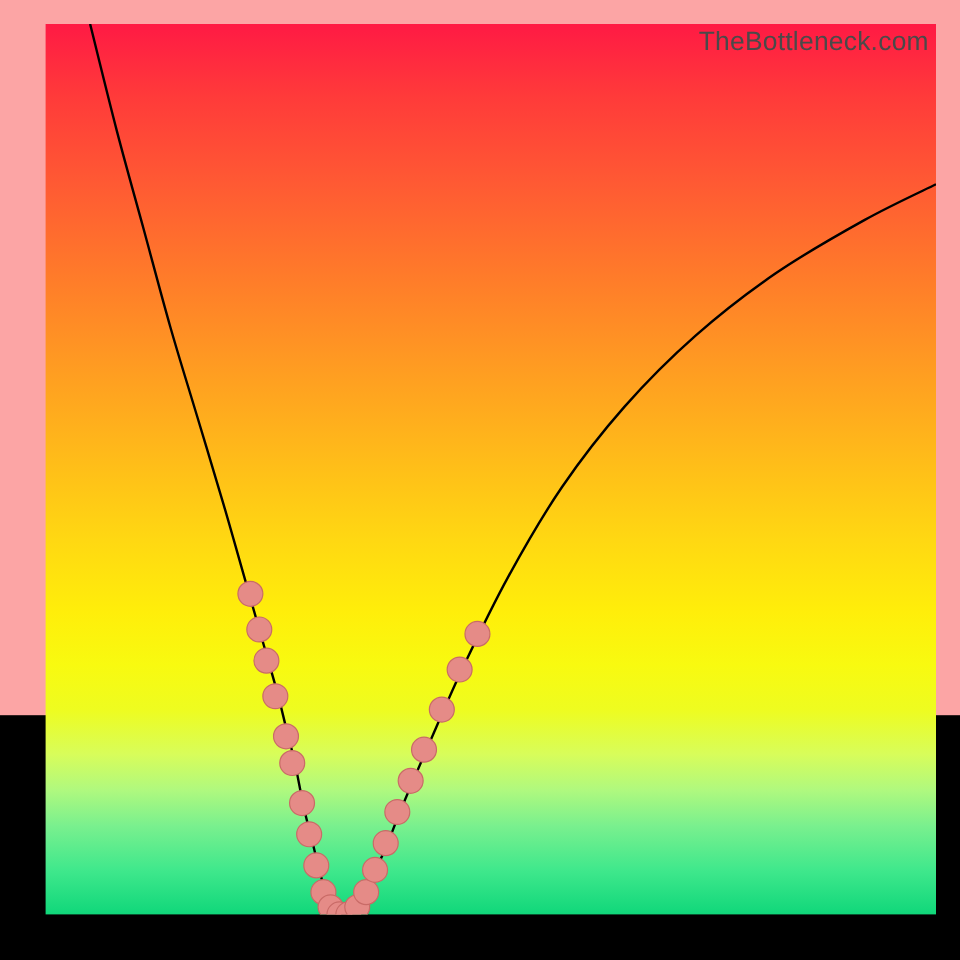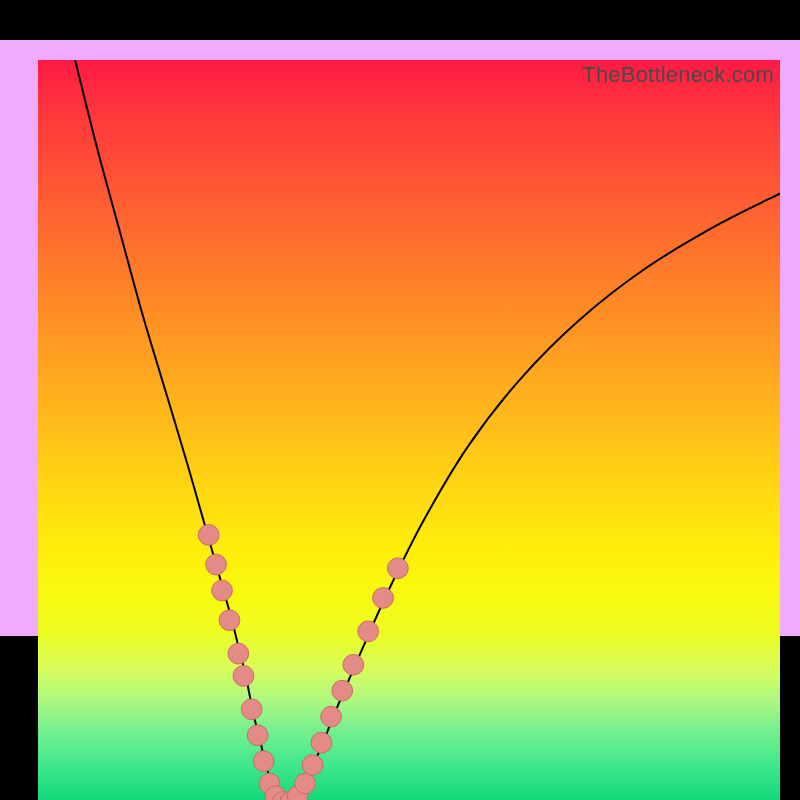--- a/index.html
+++ b/index.html
@@ -8,22 +8,21 @@
     width: 800px;
     height: 800px;
     overflow: hidden;
     background: #000;
     font-family: Arial, Helvetica, sans-serif;
   }
   .frame {
     position: relative;
     width: 800px;
     height: 596px;
-    background: #f0abfc;
-    margin-top: 40px;
+    background: #fca5a5;
   }
   .plot-area {
     position: absolute;
     left: 38px;
     top: 20px;
     width: 742px;
     height: 742px;
     background: linear-gradient(to bottom,
       #ff1a44 0%,
       #ff3a3a 8%,

